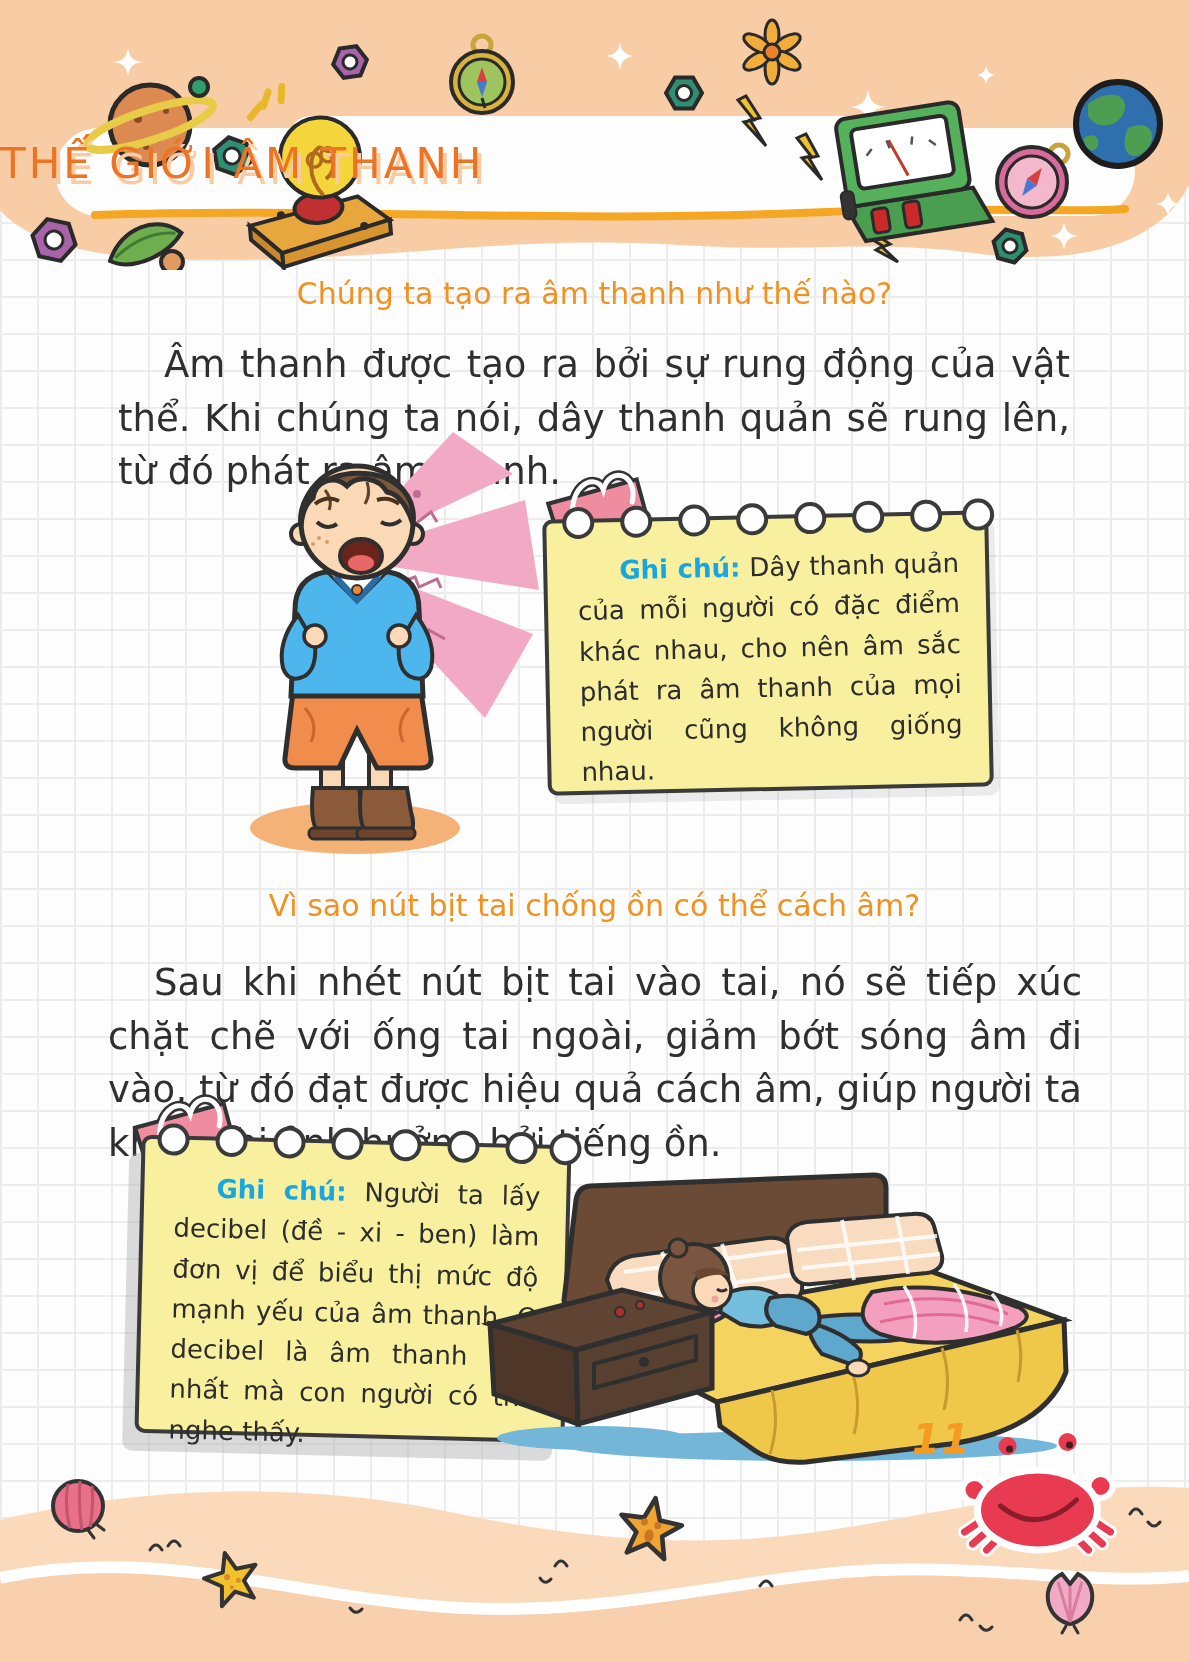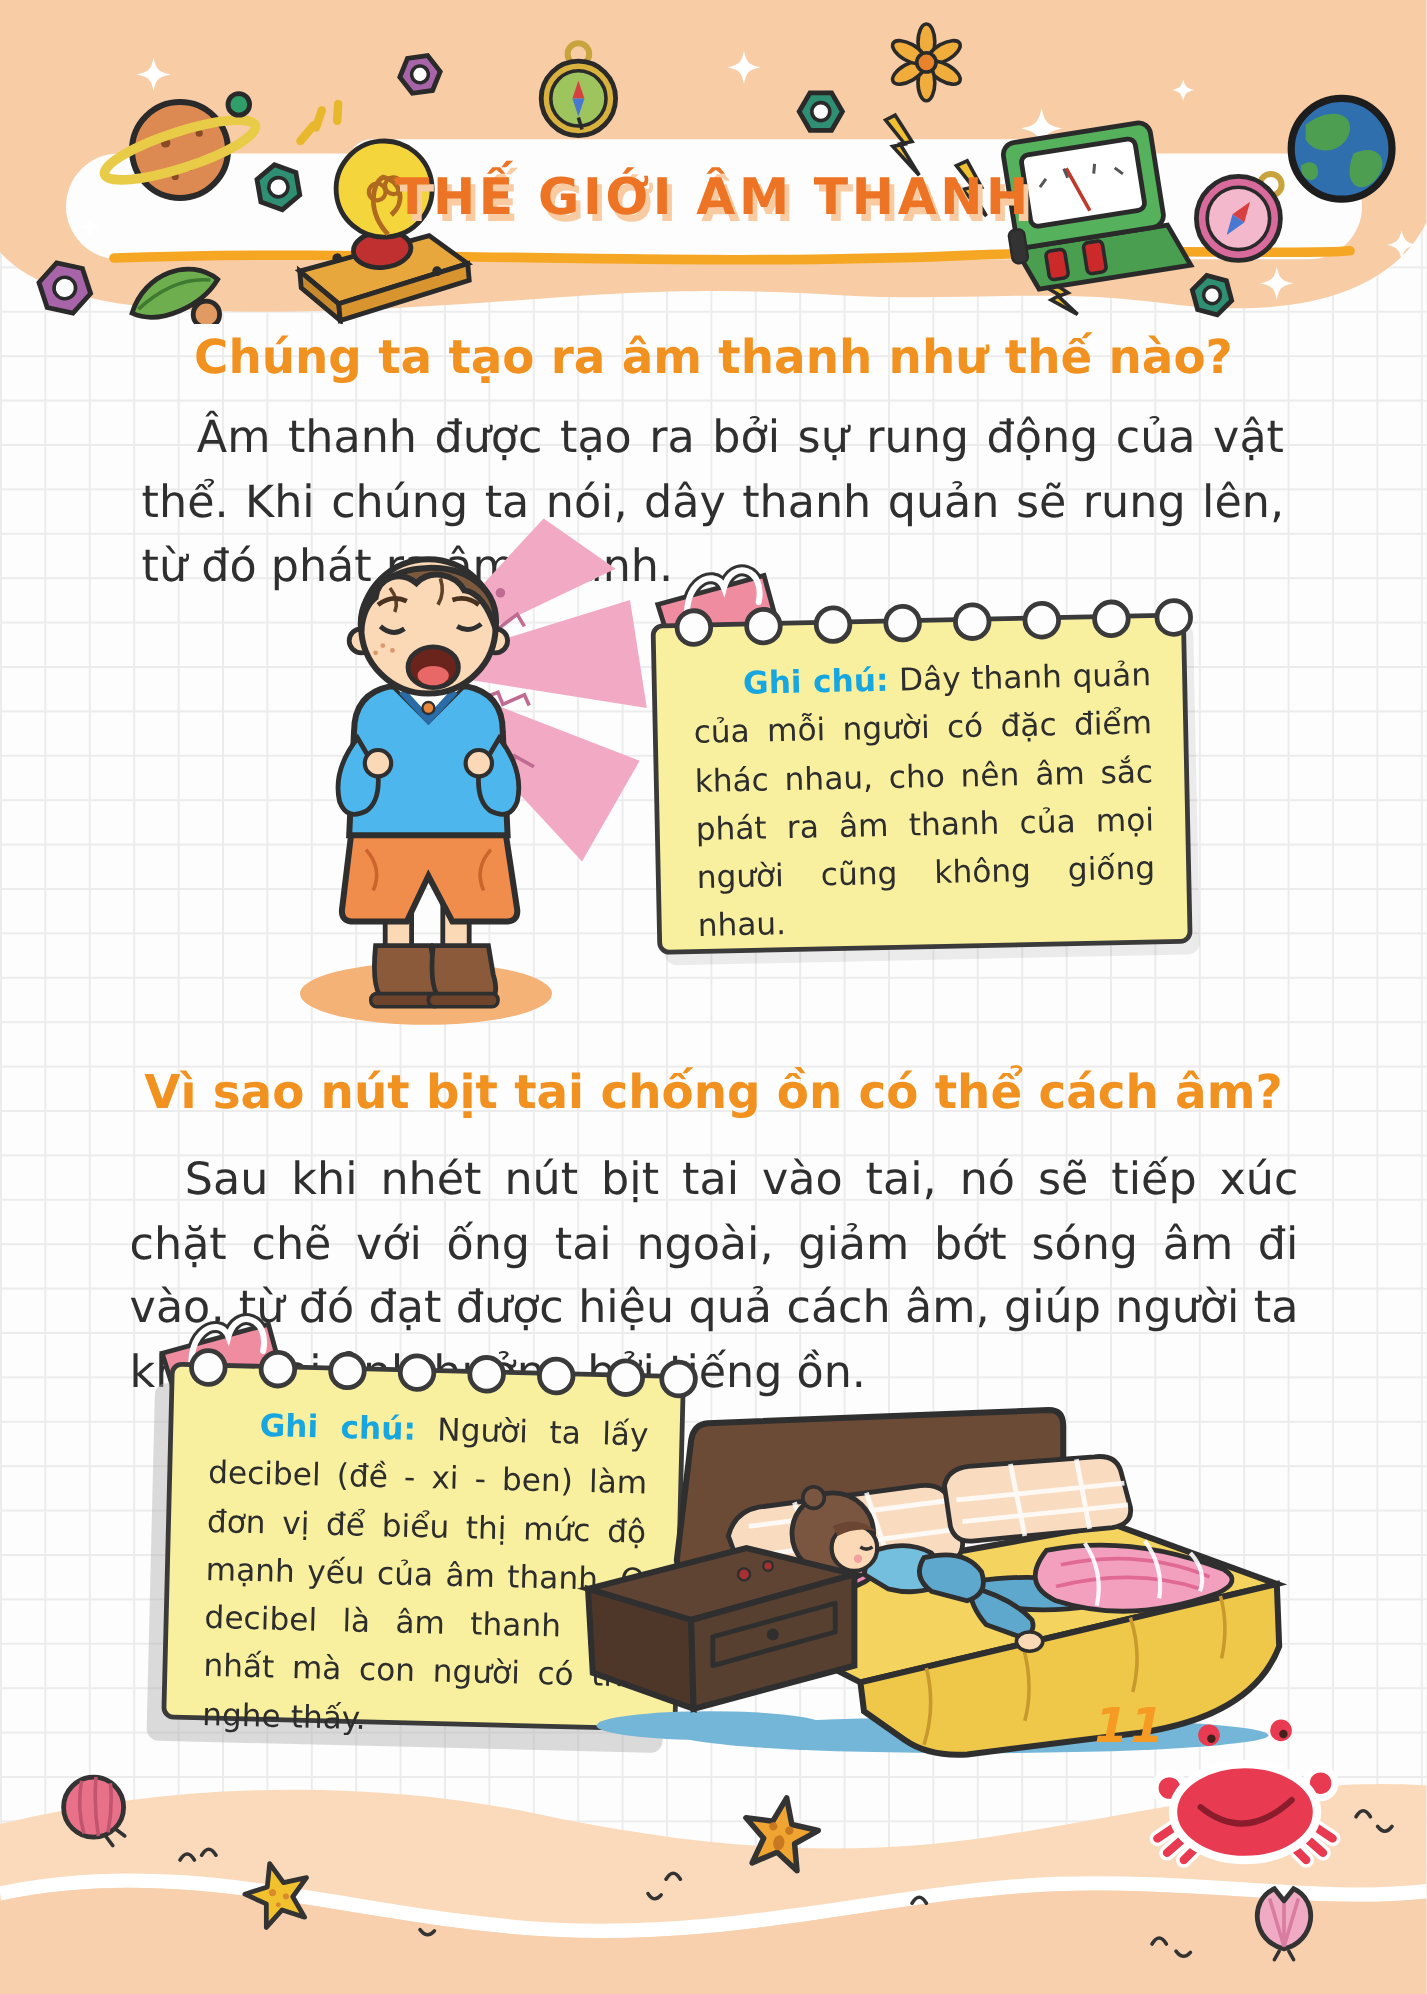--- a/index.html
+++ b/index.html
@@ -10,29 +10,29 @@
       linear-gradient(#ececec 2px, transparent 2px),
       linear-gradient(90deg,#ececec 2px, transparent 2px);
     background-size:37px 37px;
     font-family:"DejaVu Sans","Liberation Sans",sans-serif;
     color:#2f2f2f;
   }
   .abs{position:absolute;}
   
   .header-svg{left:0;top:0;width:1189px;height:270px;}
   .page-title{
-    left:0;right:0;top:139px;text-align:center;
-    font-size:42px;font-weight:700;letter-spacing:3px;color:#ee7425;
+    left:0;right:0;top:139px;text-align:left;
+    font-size:42px;font-weight:400;letter-spacing:3px;color:#ee7425;
     text-shadow:4px 6px 0 #f8cba3;
     white-space:nowrap;
   }
   
   .section-heading{
     left:0;right:0;text-align:center;
-    font-size:39px;font-weight:700;color:#f1911f;
+    font-size:30px;font-weight:400;color:#f1911f;
   }
   .heading-1{top:276px;}
   .heading-2{top:888px;}
   .para{
     font-size:37px;line-height:1.45;text-align:justify;text-indent:46px;
     color:#2f2f2f;
   }
   .para-1{left:118px;top:338px;width:952px;}
   .para-2{left:108px;top:956px;width:974px;}
   

